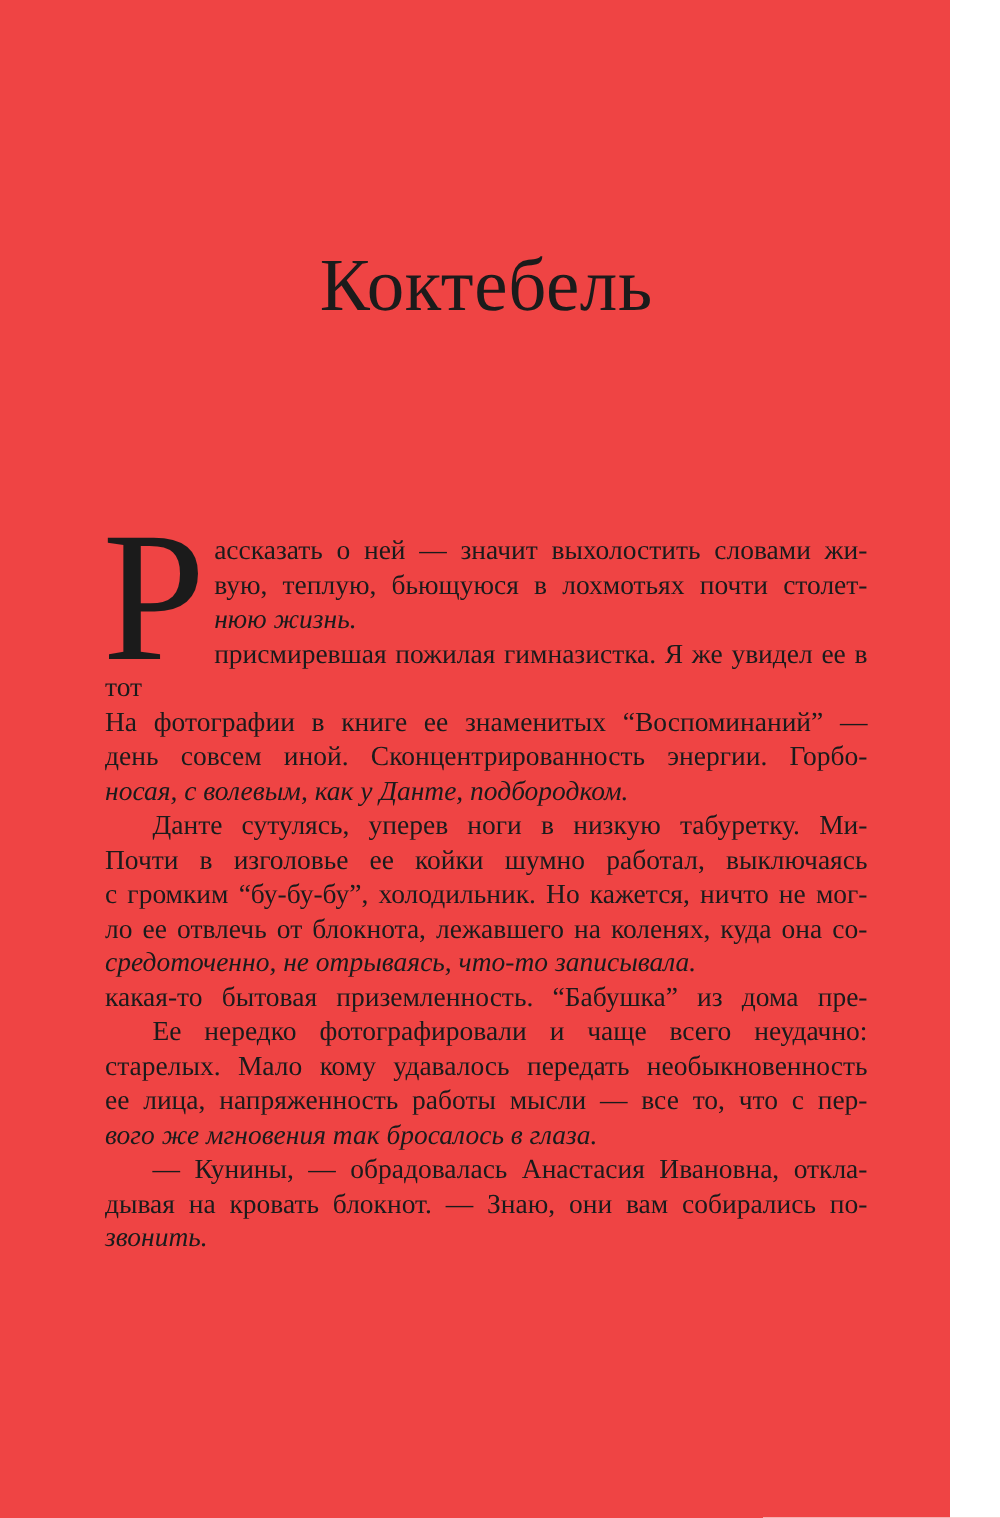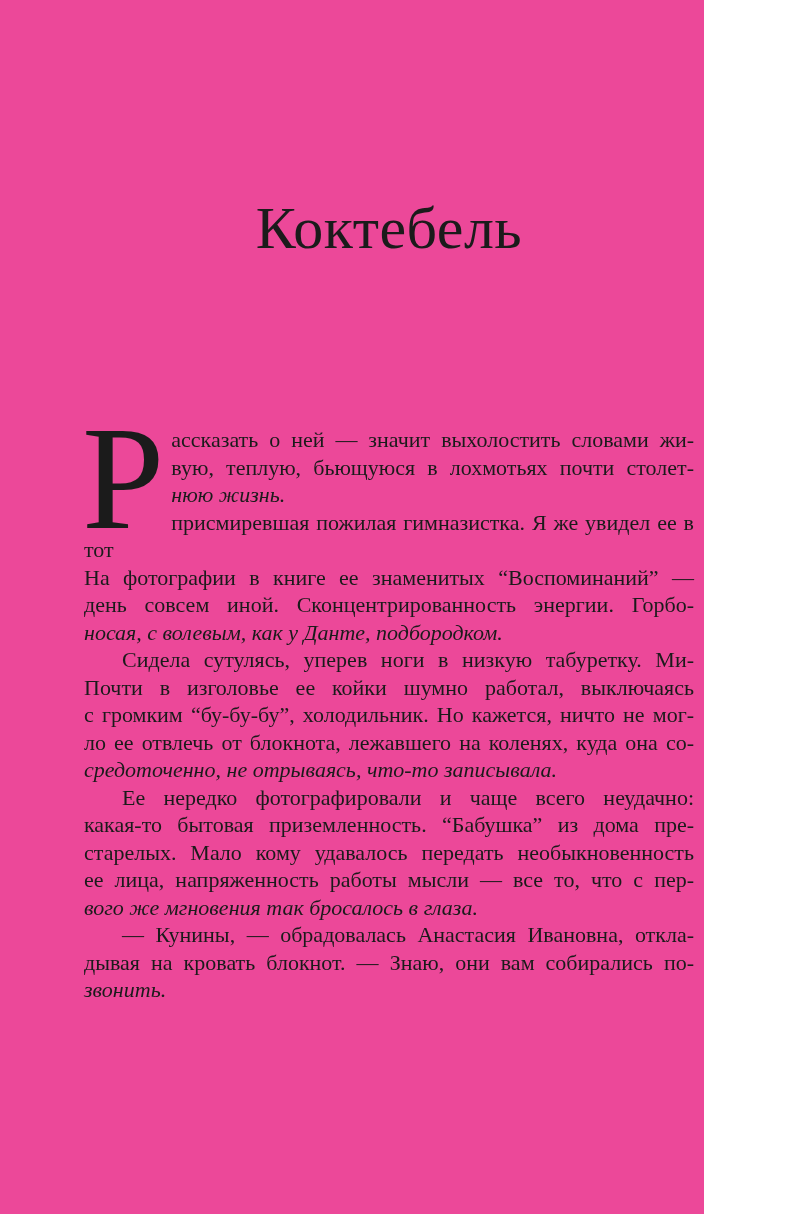--- a/index.html
+++ b/index.html
@@ -2,23 +2,23 @@
 <html lang="ru"><head>
 <meta charset="utf-8">
 <style>
   html, body {
     margin: 0;
     padding: 0;
     background: #ffffff;
   }
   .page {
     position: relative;
-    width: 704px;
+    width: 760px;
     height: 1214px;
-    background: #ec4899;
+    background: #ef4444;
     color: #1b1b1b;
     font-family: "Liberation Serif", "DejaVu Serif", serif;
     overflow: hidden;
   }
   .content {
     position: absolute;
     left: 84px;
     top: 0;
     width: 610px;
   }
@@ -74,30 +74,30 @@
 
 
       <div class="para">
         <div class="line">присмиревшая пожилая гимназистка. Я же увидел ее в тот</div>
         <div class="line">На фотографии в книге ее знаменитых “Воспоминаний” —</div>
         <div class="line">день совсем иной. Сконцентрированность энергии. Горбо-</div>
         <div class="line end">носая, с волевым, как у Данте, подбородком.</div>
       </div>
 
       <div class="para">
-        <div class="line indent">Сидела сутулясь, уперев ноги в низкую табуретку. Ми-</div>
+        <div class="line indent">Данте сутулясь, уперев ноги в низкую табуретку. Ми-</div>
         <div class="line">Почти в изголовье ее койки шумно работал, выключаясь</div>
         <div class="line">с громким “бу-бу-бу”, холодильник. Но кажется, ничто не мог-</div>
         <div class="line">ло ее отвлечь от блокнота, лежавшего на коленях, куда она со-</div>
         <div class="line end">средоточенно, не отрываясь, что-то записывала.</div>
       </div>
 
       <div class="para">
+        <div class="line">какая-то бытовая приземленность. “Бабушка” из дома пре-</div>
         <div class="line indent">Ее нередко фотографировали и чаще всего неудачно:</div>
-        <div class="line">какая-то бытовая приземленность. “Бабушка” из дома пре-</div>
         <div class="line">старелых. Мало кому удавалось передать необыкновенность</div>
         <div class="line">ее лица, напряженность работы мысли — все то, что с пер-</div>
         <div class="line end">вого же мгновения так бросалось в глаза.</div>
       </div>
 
       <div class="para">
         <div class="line indent">— Кунины, — обрадовалась Анастасия Ивановна, откла-</div>
         <div class="line">дывая на кровать блокнот. — Знаю, они вам собирались по-</div>
         <div class="line end">звонить.</div>
       </div>

